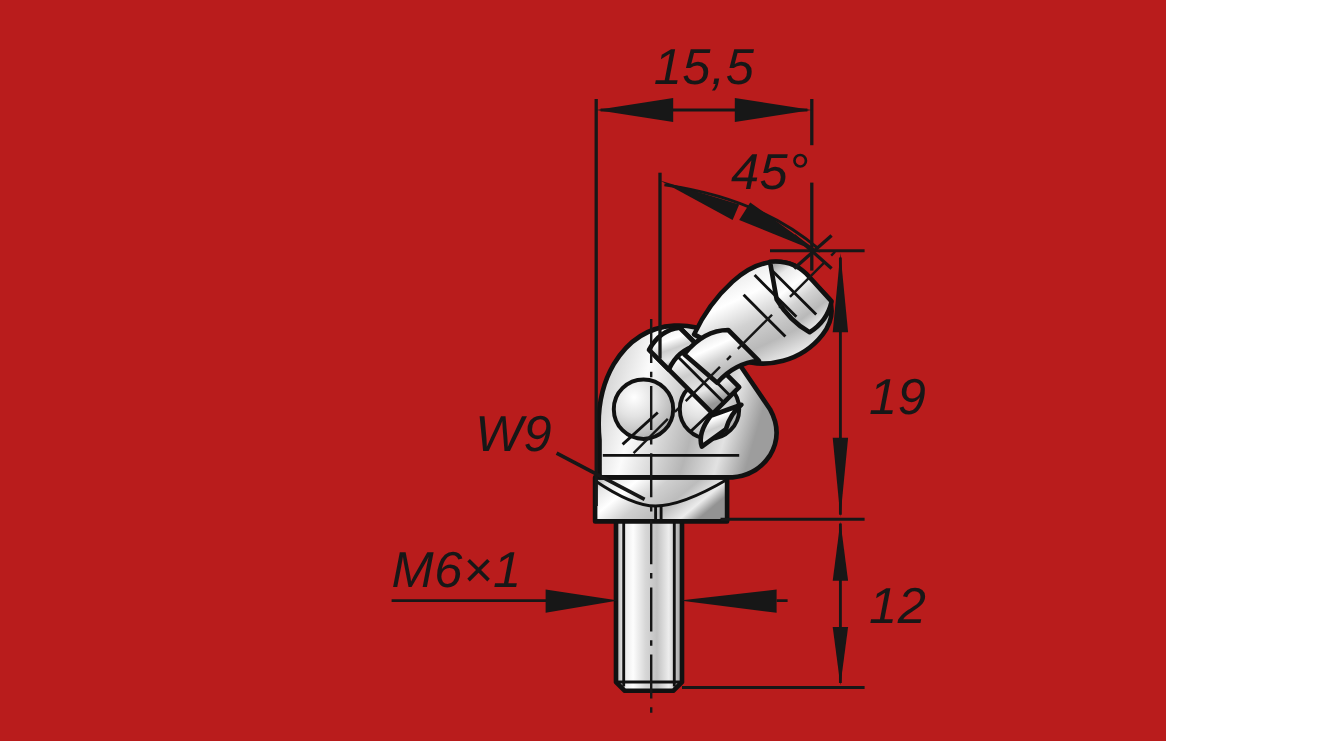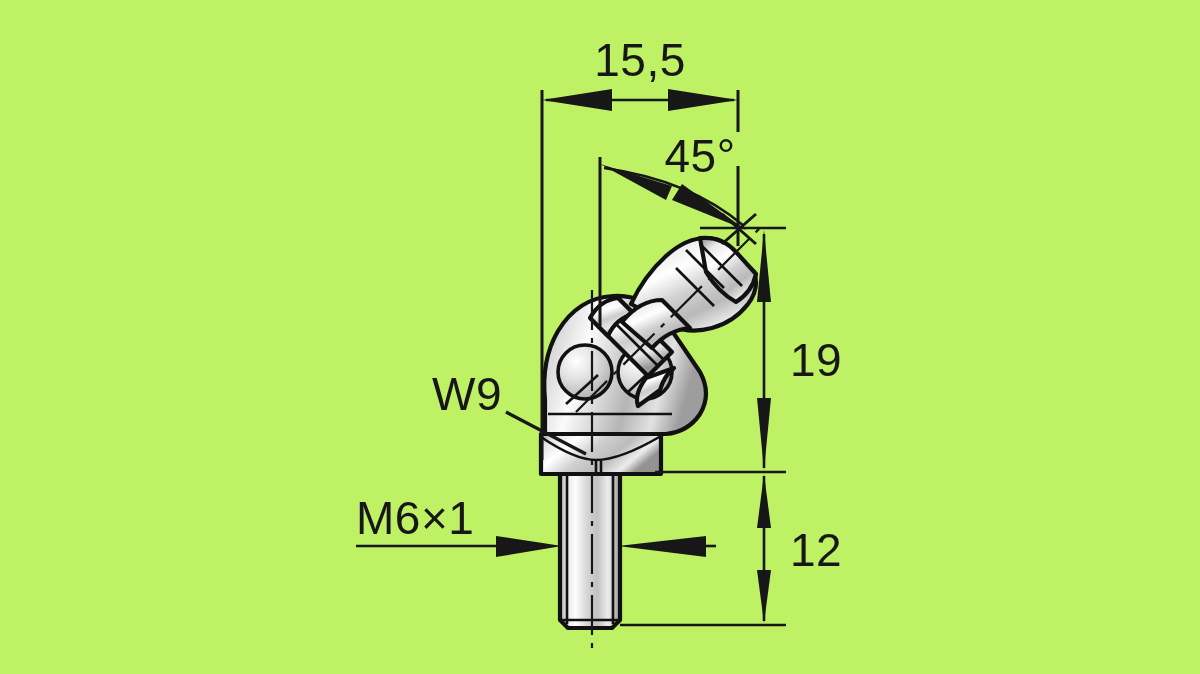--- a/index.html
+++ b/index.html
@@ -8,23 +8,24 @@
     background: #ffffff;
   }
   body {
     width: 1200px;
     height: 674px;
     font-family: "Liberation Sans", sans-serif;
     overflow: hidden;
   }
   #drawing-root {
     position: relative;
-    width: 1200px;
+    width: 1060px;
     height: 674px;
-    background: #bef264;
+    background: #b91c1c;
+    font-style: italic;
   }
   svg.drawing {
     display: block;
     width: 1200px;
     height: 674px;
   }
   .dim-text {
     font-family: "Liberation Sans", sans-serif;
     font-size: 46px;
     fill: #171717;

